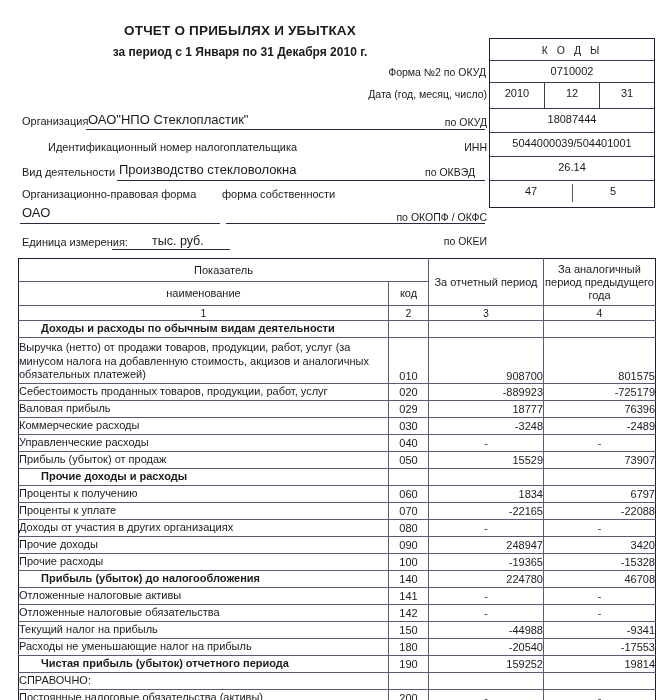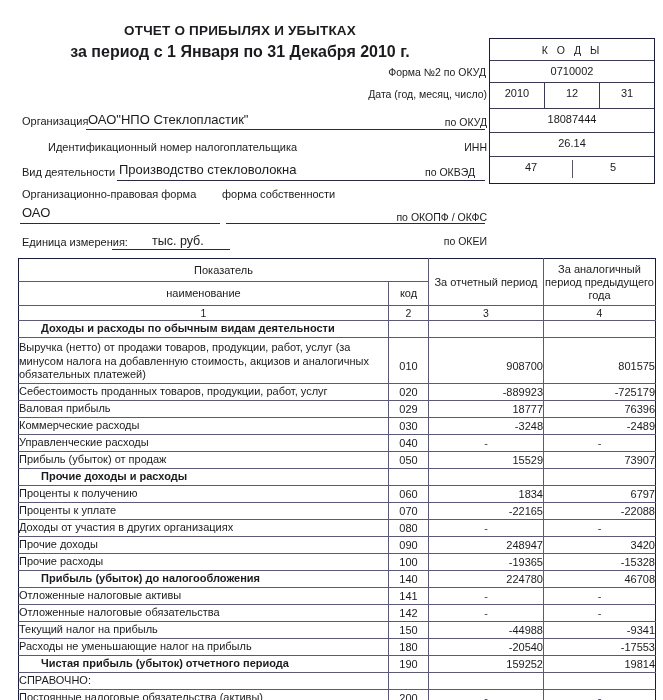--- a/index.html
+++ b/index.html
@@ -25,21 +25,21 @@
     text-align: center;
   }
   .doc-title {
     font-size: 13.5px;
     font-weight: bold;
     letter-spacing: .2px;
     line-height: 18px;
     white-space: nowrap;
   }
   .doc-subtitle {
-    font-size: 16px;
+    font-size: 12px;
     font-weight: bold;
     line-height: 18px;
     margin-top: 3px;
     white-space: nowrap;
   }
 
   
   .codes-box {
     position: absolute;
     left: 489px;
@@ -163,21 +163,21 @@
   }
   .cell-num.dash {
     text-align: center;
     padding-right: 0;
     color: #3a3a4f;
   }
   .row-17 td { height: 17px; }
   .row-tall td { height: 46px; vertical-align: top; }
   .row-tall .cell-name { padding-top: 3px; }
   .row-tall .cell-code,
-  .row-tall .cell-num { vertical-align: bottom; padding-bottom: 11px; }
+  .row-tall .cell-num { vertical-align: bottom; padding-bottom: 1px; }
   .heavy-sep td { border-top: 1.8px solid #1b1b3a; }
 </style>
 </head>
 <body>
 
 <div class="title-block">
   <div class="doc-title">ОТЧЕТ О ПРИБЫЛЯХ И УБЫТКАХ</div>
   <div class="doc-subtitle">за  период с 1 Января по 31 Декабря 2010 г.</div>
 </div>
 
@@ -188,20 +188,23 @@
   <div class="codes-row h22">
     <div class="codes-cell">0710002</div>
   </div>
   <div class="codes-row h26">
     <div class="codes-cell divided">2010</div>
     <div class="codes-cell divided">12</div>
     <div class="codes-cell">31</div>
   </div>
   <div class="codes-row h24">
     <div class="codes-cell">18087444</div>
+  </div>
+  <div class="codes-row h24">
+    <div class="codes-cell">5044000039/504401001</div>
   </div>
   <div class="codes-row h24">
     <div class="codes-cell">26.14</div>
   </div>
   <div class="codes-row h26 split-row">
     <div class="half-divider"></div>
     <div class="codes-cell">47</div>
     <div class="codes-cell">5</div>
   </div>
 </div>

